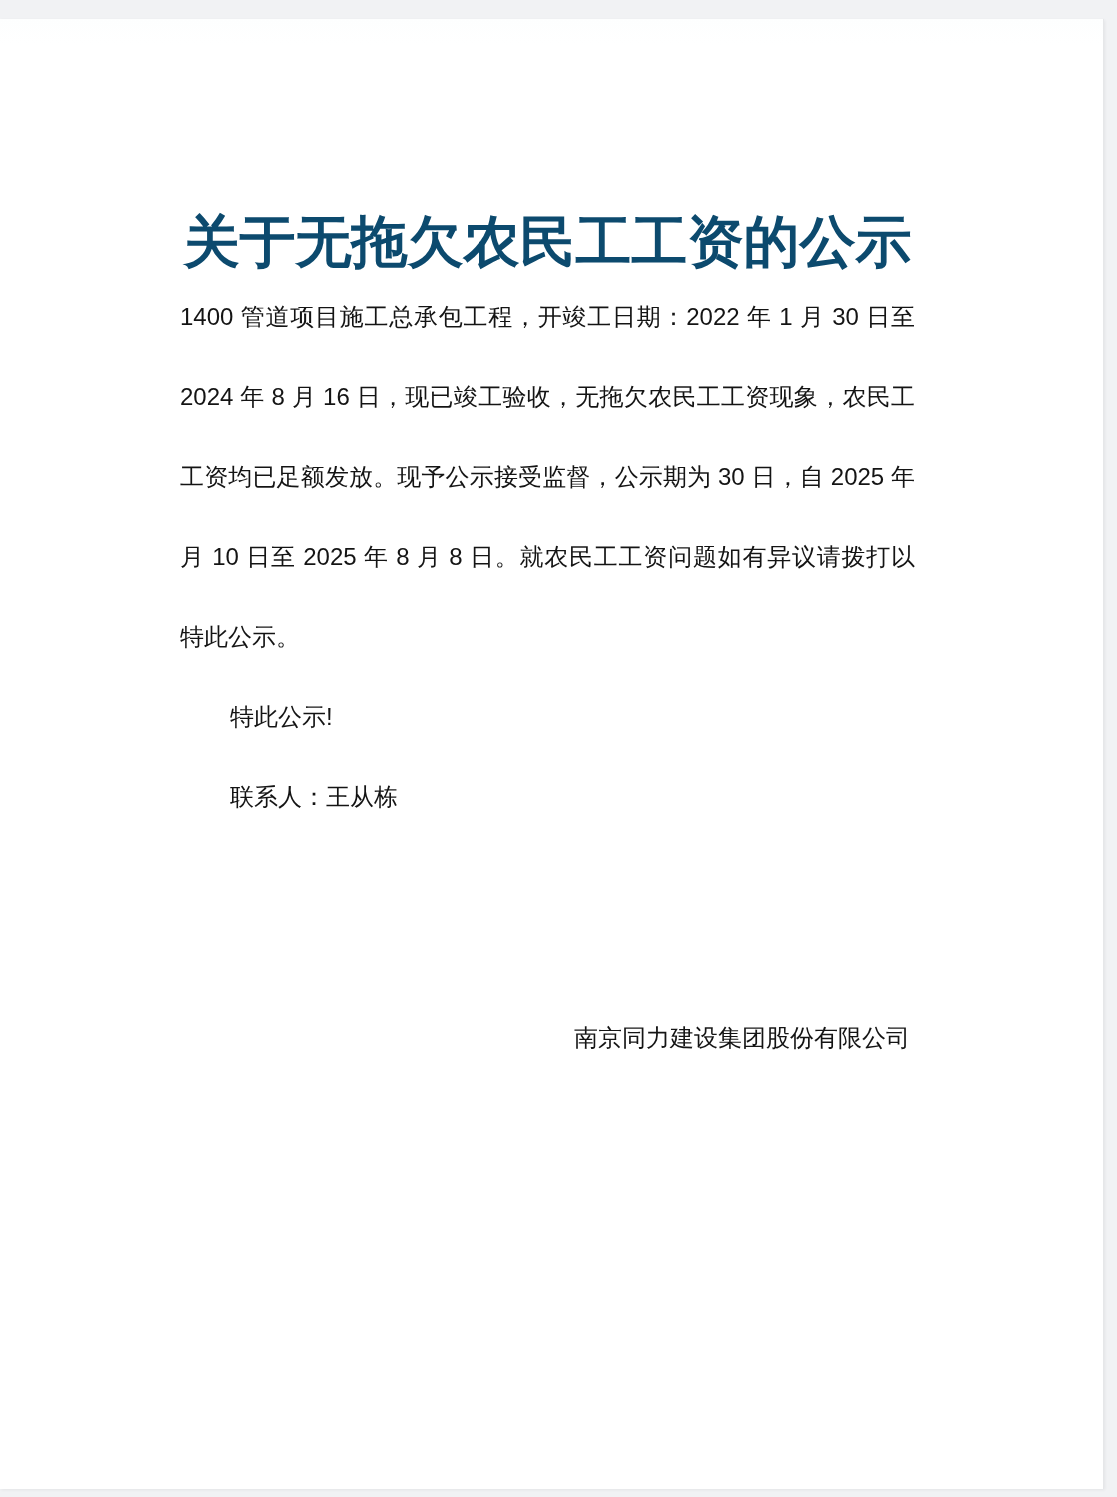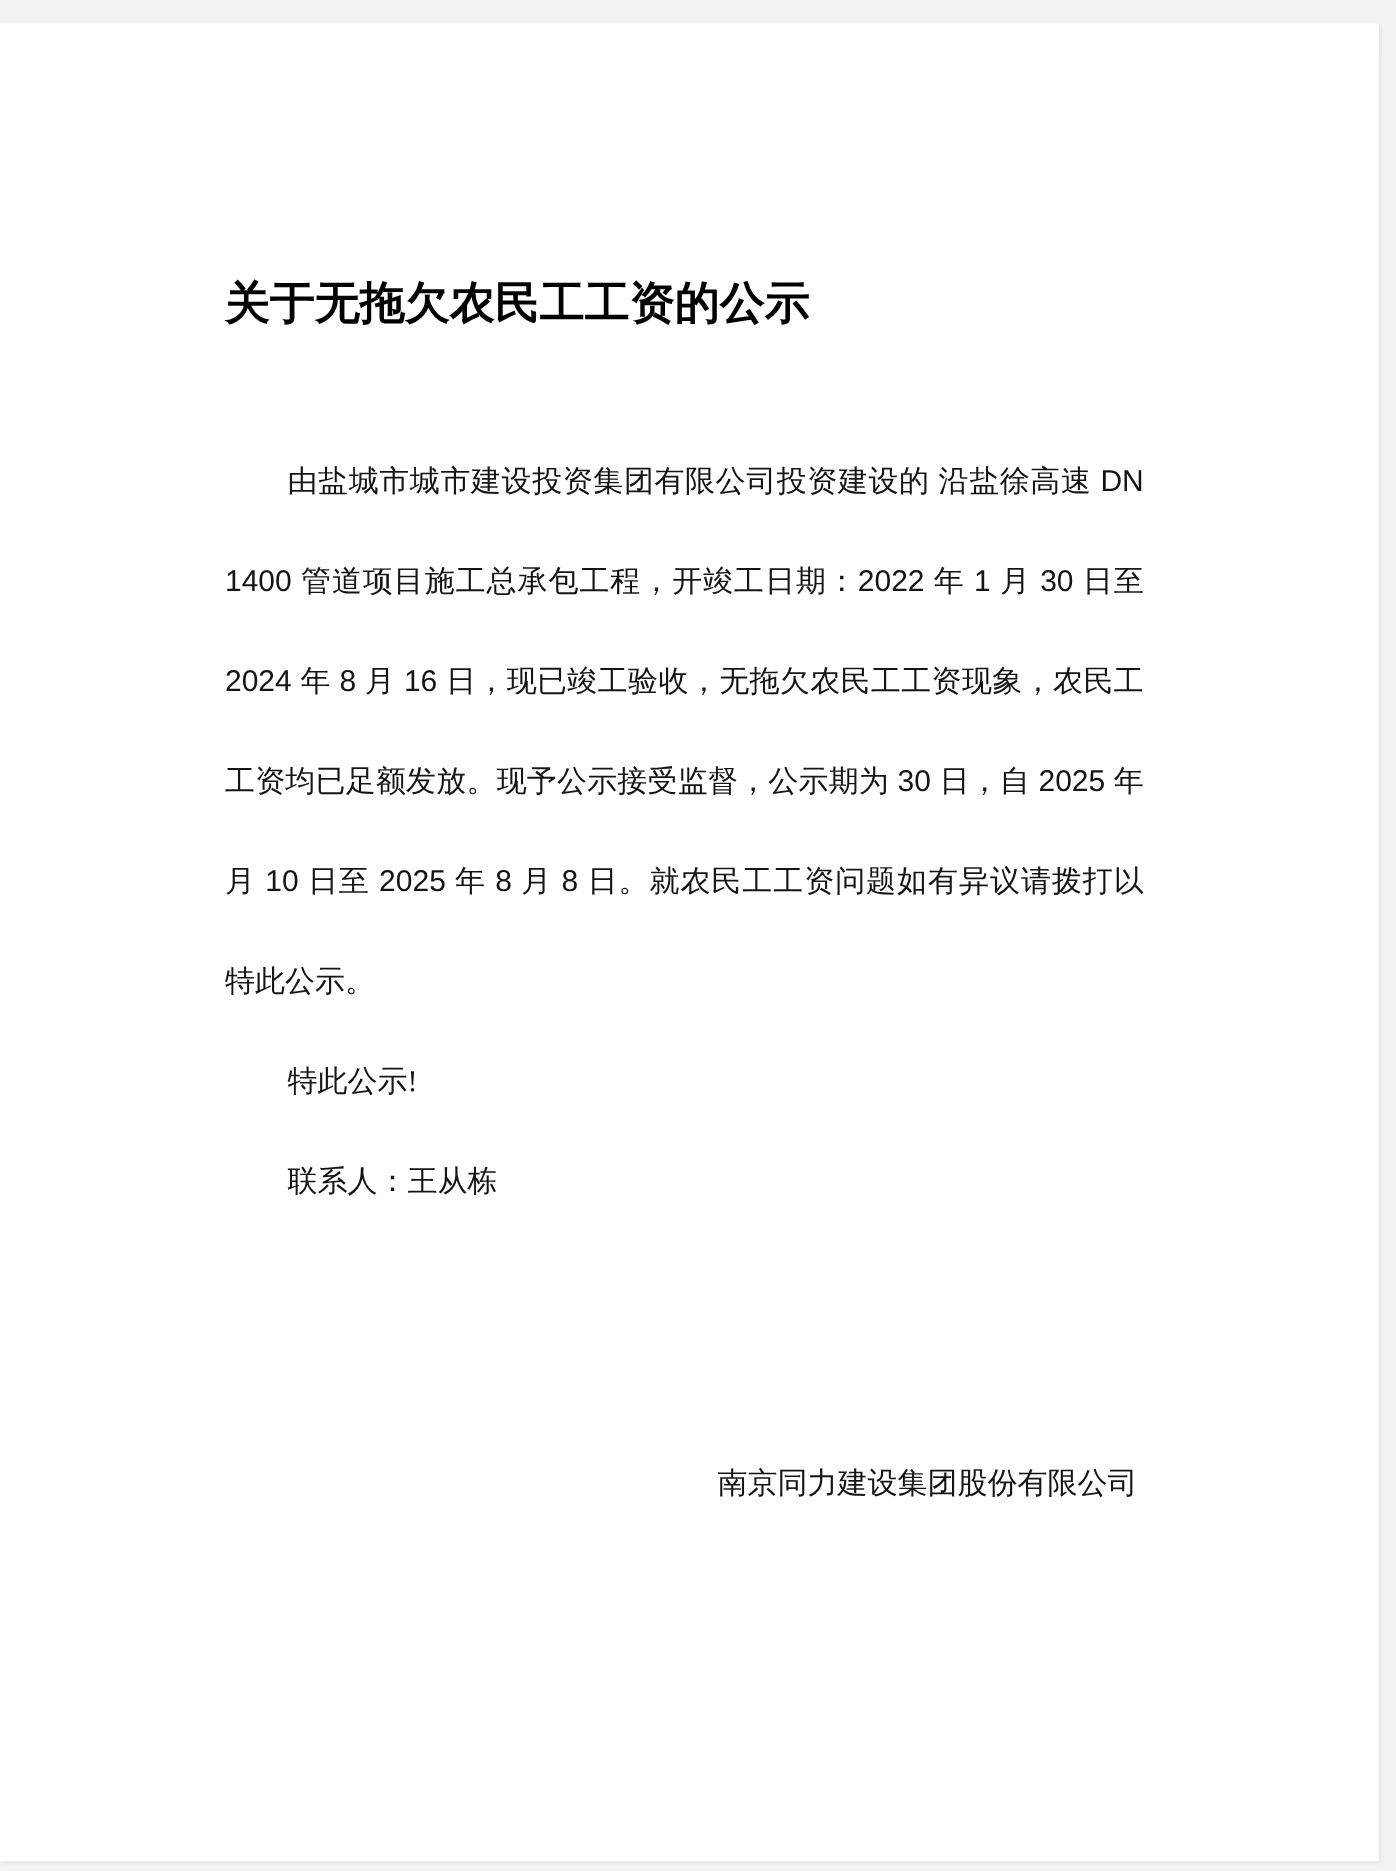--- a/index.html
+++ b/index.html
@@ -24,62 +24,61 @@
     background:linear-gradient(#fdfefe, #ffffff);
   }
   .doc {
     position:absolute;
     left:180px; top:0;
     width:735px;
     color:#141414;
   }
   .title {
     margin-top:188px;
-    font-size:36px;
+    font-size:56px;
     font-weight:700;
     line-height:70px;
-    text-align:left;
-    color:#000000;
+    text-align:center;
+    color:#0c4a6e;
     white-space:nowrap;
   }
   .pline, .iline, .fline {
     font-size:24px;
     line-height:80px;
     height:80px;
     overflow:hidden;
     white-space:nowrap;
   }
   .first-body { margin-top:69px; }
   .just {
     white-space:normal;
     text-align:justify;
     text-align-last:justify;
   }
   .indent { text-indent:50px; }
-  .pad-indent { padding-left:50px;font-family:Liberation Serif, serif; }
+  .pad-indent { padding-left:50px; }
   .footer-issuer {
     margin-top:161px;
     text-align:right;
     padding-right:5px;
   }
   .footer-date {
     margin-top:5px;
     text-align:right;
     padding-right:5px;
   }
 </style>
 </head>
 <body>
 
 <div class="page">
   <div class="doc">
 
     <div class="title">关于无拖欠农民工工资的公示</div>
 
-    <div class="pline just indent first-body">由盐城市城市建设投资集团有限公司投资建设的 沿盐徐高速 DN</div>
     <div class="pline just">1400 管道项目施工总承包工程，开竣工日期：2022 年 1 月 30 日至</div>
     <div class="pline just">2024 年 8 月 16 日，现已竣工验收，无拖欠农民工工资现象，农民工</div>
     <div class="pline just">工资均已足额发放。现予公示接受监督，公示期为 30 日，自 2025 年 7</div>
     <div class="pline just">月 10 日至 2025 年 8 月 8 日。就农民工工资问题如有异议请拨打以下</div>
     <div class="pline">特此公示。</div>
 
     <div class="iline pad-indent">特此公示!</div>
 
     <div class="iline pad-indent">
       <span>联系人：</span><span>王从栋</span>

